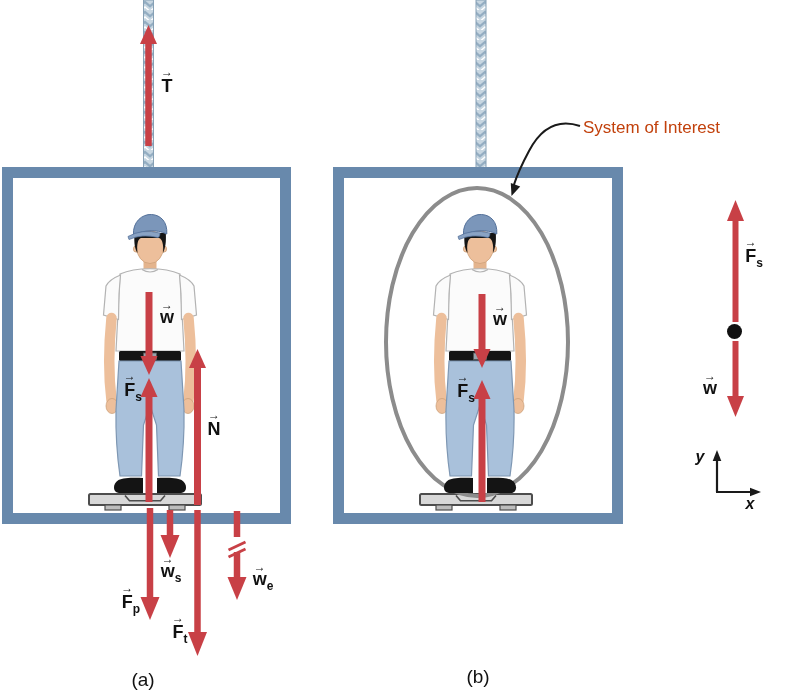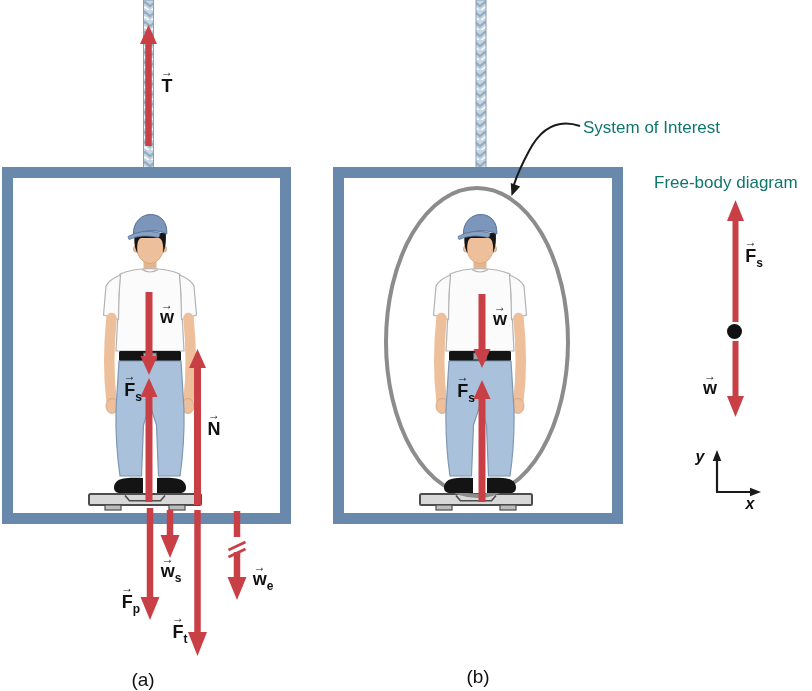--- a/index.html
+++ b/index.html
@@ -17,21 +17,21 @@
     position:absolute;left:50%;top:-11px;transform:translateX(-50%);
     font-size:12px;font-weight:bold;line-height:1;
   }
   .flabel.lc .vmark{top:-9px;}
   .vsub{font-size:12px;}
   .caption{
     position:absolute;transform:translate(-50%,-50%);
     font-size:19px;color:#111;line-height:1;
   }
   .note{
-    position:absolute;font-size:17px;color:#0f766e;line-height:1.1;white-space:nowrap;
+    position:absolute;font-size:17px;color:#c2410c;line-height:1.1;white-space:nowrap;
   }
   .axis{
     position:absolute;transform:translate(-50%,-50%);
     font-style:italic;font-weight:bold;font-size:16px;color:#111;line-height:1;
   }
 </style>
 </head>
 <body>
 
 <div id="stage">
@@ -201,21 +201,20 @@
   <span class="flabel" style="left:754px;top:258px">
     <span class="lwrap"><span class="vmark">→</span><span>F</span></span><sub class="vsub">s</sub>
   </span>
 
   <span class="flabel lc" style="left:710px;top:390px">
     <span class="lwrap"><span class="vmark">→</span><span>w</span></span><sub class="vsub"></sub>
   </span>
 
   <div class="note" style="left:583px;top:119px">System of Interest</div>
 
-  <div class="note" style="left:654px;top:174px">Free-body diagram</div>
 
   <div class="caption" style="left:143px;top:679px">(a)</div>
   <div class="caption" style="left:478px;top:676px">(b)</div>
 
   <span class="axis" style="left:700px;top:457px">y</span>
   <span class="axis" style="left:750px;top:504px">x</span>
 
 </div>
 
 </body></html>

